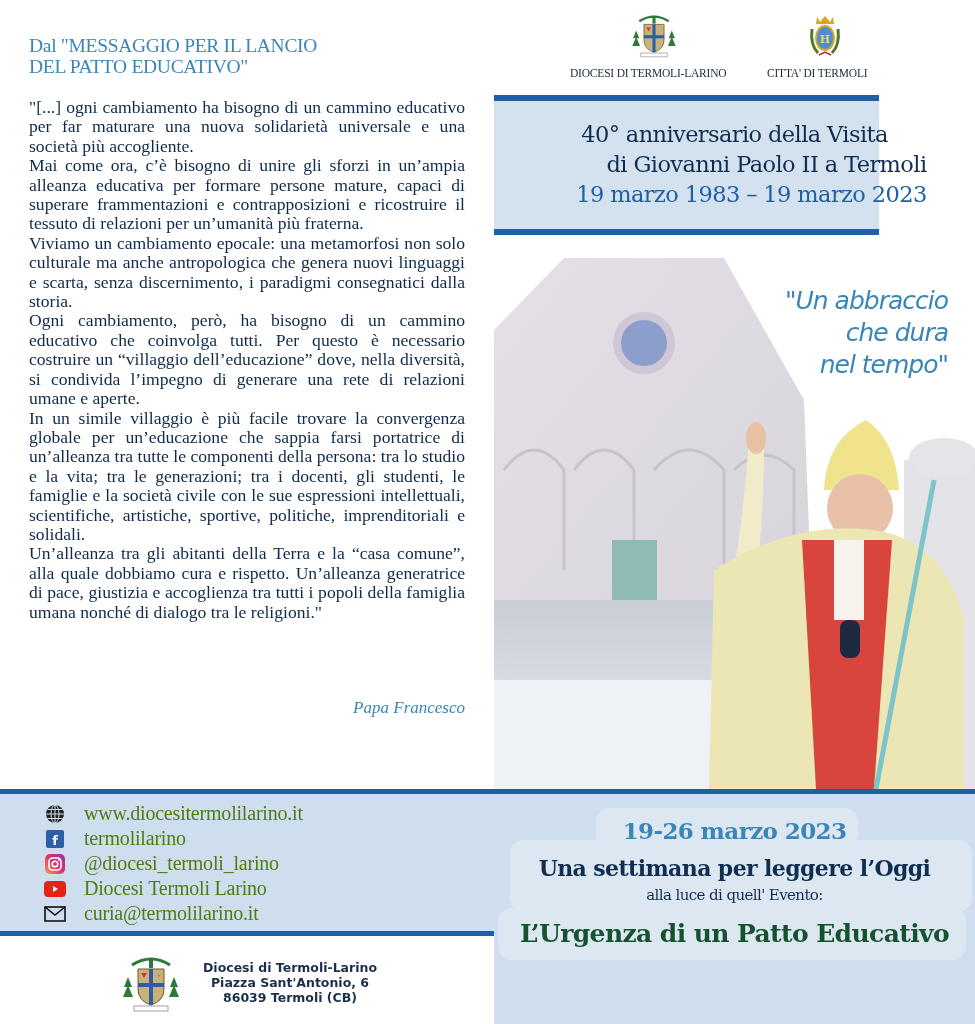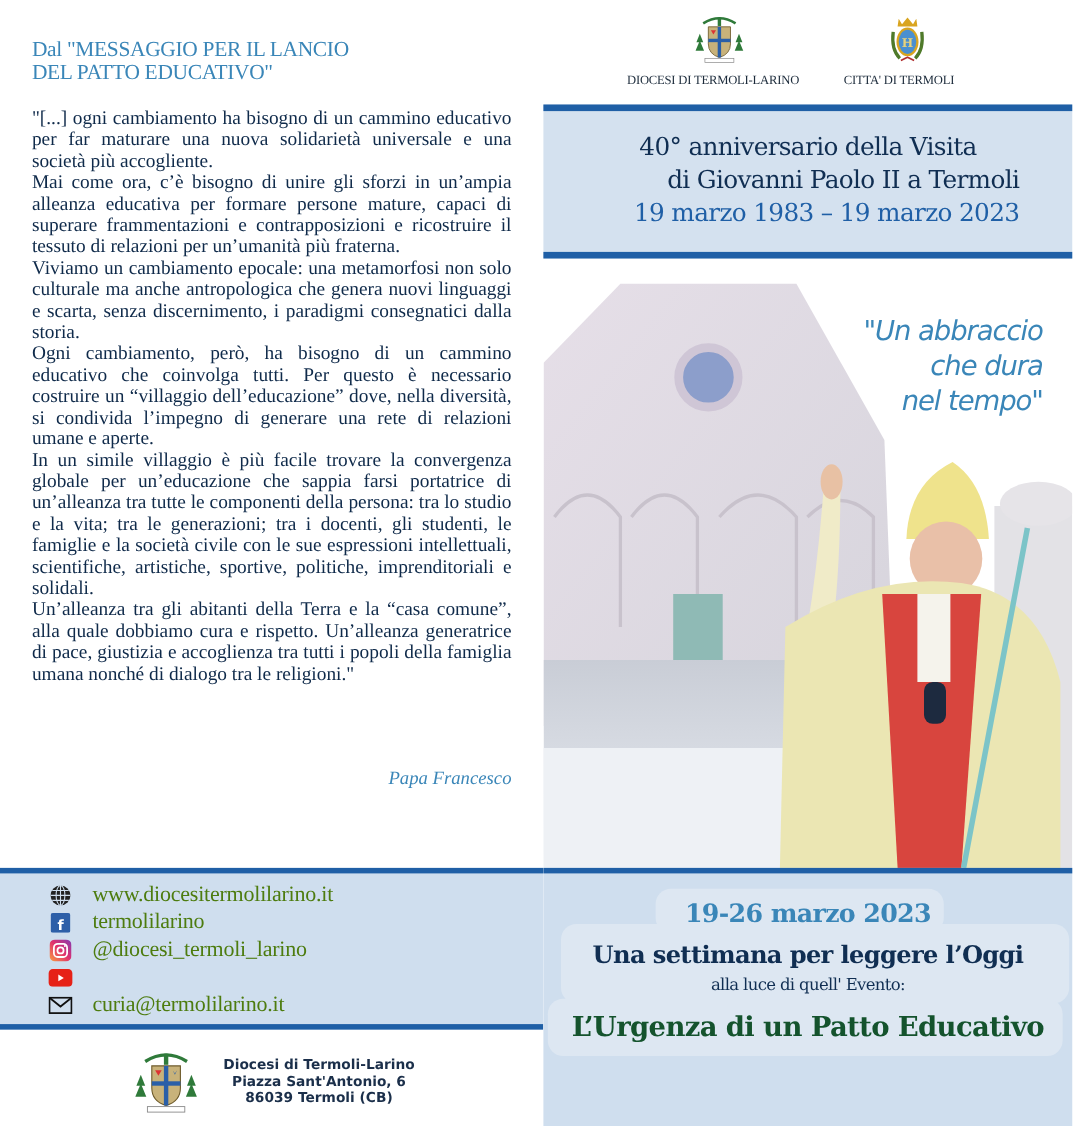--- a/index.html
+++ b/index.html
@@ -21,21 +21,21 @@
 
   .footer-address { left:200px; top:960px; width:180px; text-align:center; font-family:"DejaVu Sans", sans-serif; font-weight:bold; font-size:12.5px; line-height:15px; color:#1b2f4a; }
   .footer-crest { left:120px; top:955px; width:62px; height:58px; }
 
   
   #right { left:494px; top:0; width:481px; height:1024px; background:#fff; }
   .logo-diocese { left:630px; top:13px; width:48px; height:46px; }
   .logo-city { left:808px; top:13px; width:34px; height:46px; }
   .logo-label { font-family:"Liberation Serif", serif; font-size:11.5px; color:#1b2a3a; top:67px; white-space:nowrap; letter-spacing:-0.2px; }
 
-  .title-band { left:494px; top:95px; width:481px; height:140px; background:#d4e1ef; border-top:6px solid #1f5fa6; border-bottom:6px solid #1f5fa6; box-sizing:border-box; }
+  .title-band { left:494px; top:95px; width:385px; height:140px; background:#d4e1ef; border-top:6px solid #1f5fa6; border-bottom:6px solid #1f5fa6; box-sizing:border-box; }
   .title-band .l1, .title-band .l2, .title-band .l3 { position:absolute; left:0; width:481px; text-align:center; font-family:"DejaVu Serif", serif; font-size:22.5px; letter-spacing:-0.6px; }
   .title-band .l1 { top:20px; color:#102e52; }
   .title-band .l2 { top:50px; color:#102e52;padding-left:32px; }
   .title-band .l3 { top:80px; color:#1f5fa6;padding-left:17px; }
 
   .photo { left:494px; top:240px; width:481px; height:549px; overflow:hidden; background:#fff; }
   .tagline { left:690px; top:285px; width:258px; text-align:right; color:#3a86b8; font-family:"DejaVu Sans", sans-serif; font-weight:300; font-style:italic; font-size:25px; line-height:32px; letter-spacing:-1px; }
 
   .event-band { left:494px; top:789px; width:481px; height:235px; background:#cfdeee; border-top:5px solid #1f5fa6; box-sizing:border-box; }
   .event-pill1 { left:596px; top:808px; width:262px; height:40px; background:#dde7f2; border-radius:14px; }
@@ -113,20 +113,21 @@
     </span>
     <span class="txt">@diocesi_termoli_larino</span>
   </div>
   <div class="contact-item">
     <span class="ic">
       <svg width="22" height="16" viewBox="0 0 22 16">
           <rect width="22" height="16" rx="4" fill="#e62117"></rect>
           <polygon points="9,5 9,11 14,8" fill="#fff"></polygon>
         </svg>
     </span>
+    <span class="txt">Diocesi Termoli Larino</span>
   </div>
   <div class="contact-item">
     <span class="ic">
       <svg width="22" height="16" viewBox="0 0 22 16">
           <rect x="1" y="1" width="20" height="14" fill="none" stroke="#111" stroke-width="1.6"></rect>
           <polyline points="1,1 11,9 21,1" fill="none" stroke="#111" stroke-width="1.6"></polyline>
         </svg>
     </span>
     <span class="txt">curia@termolilarino.it</span>
   </div>

